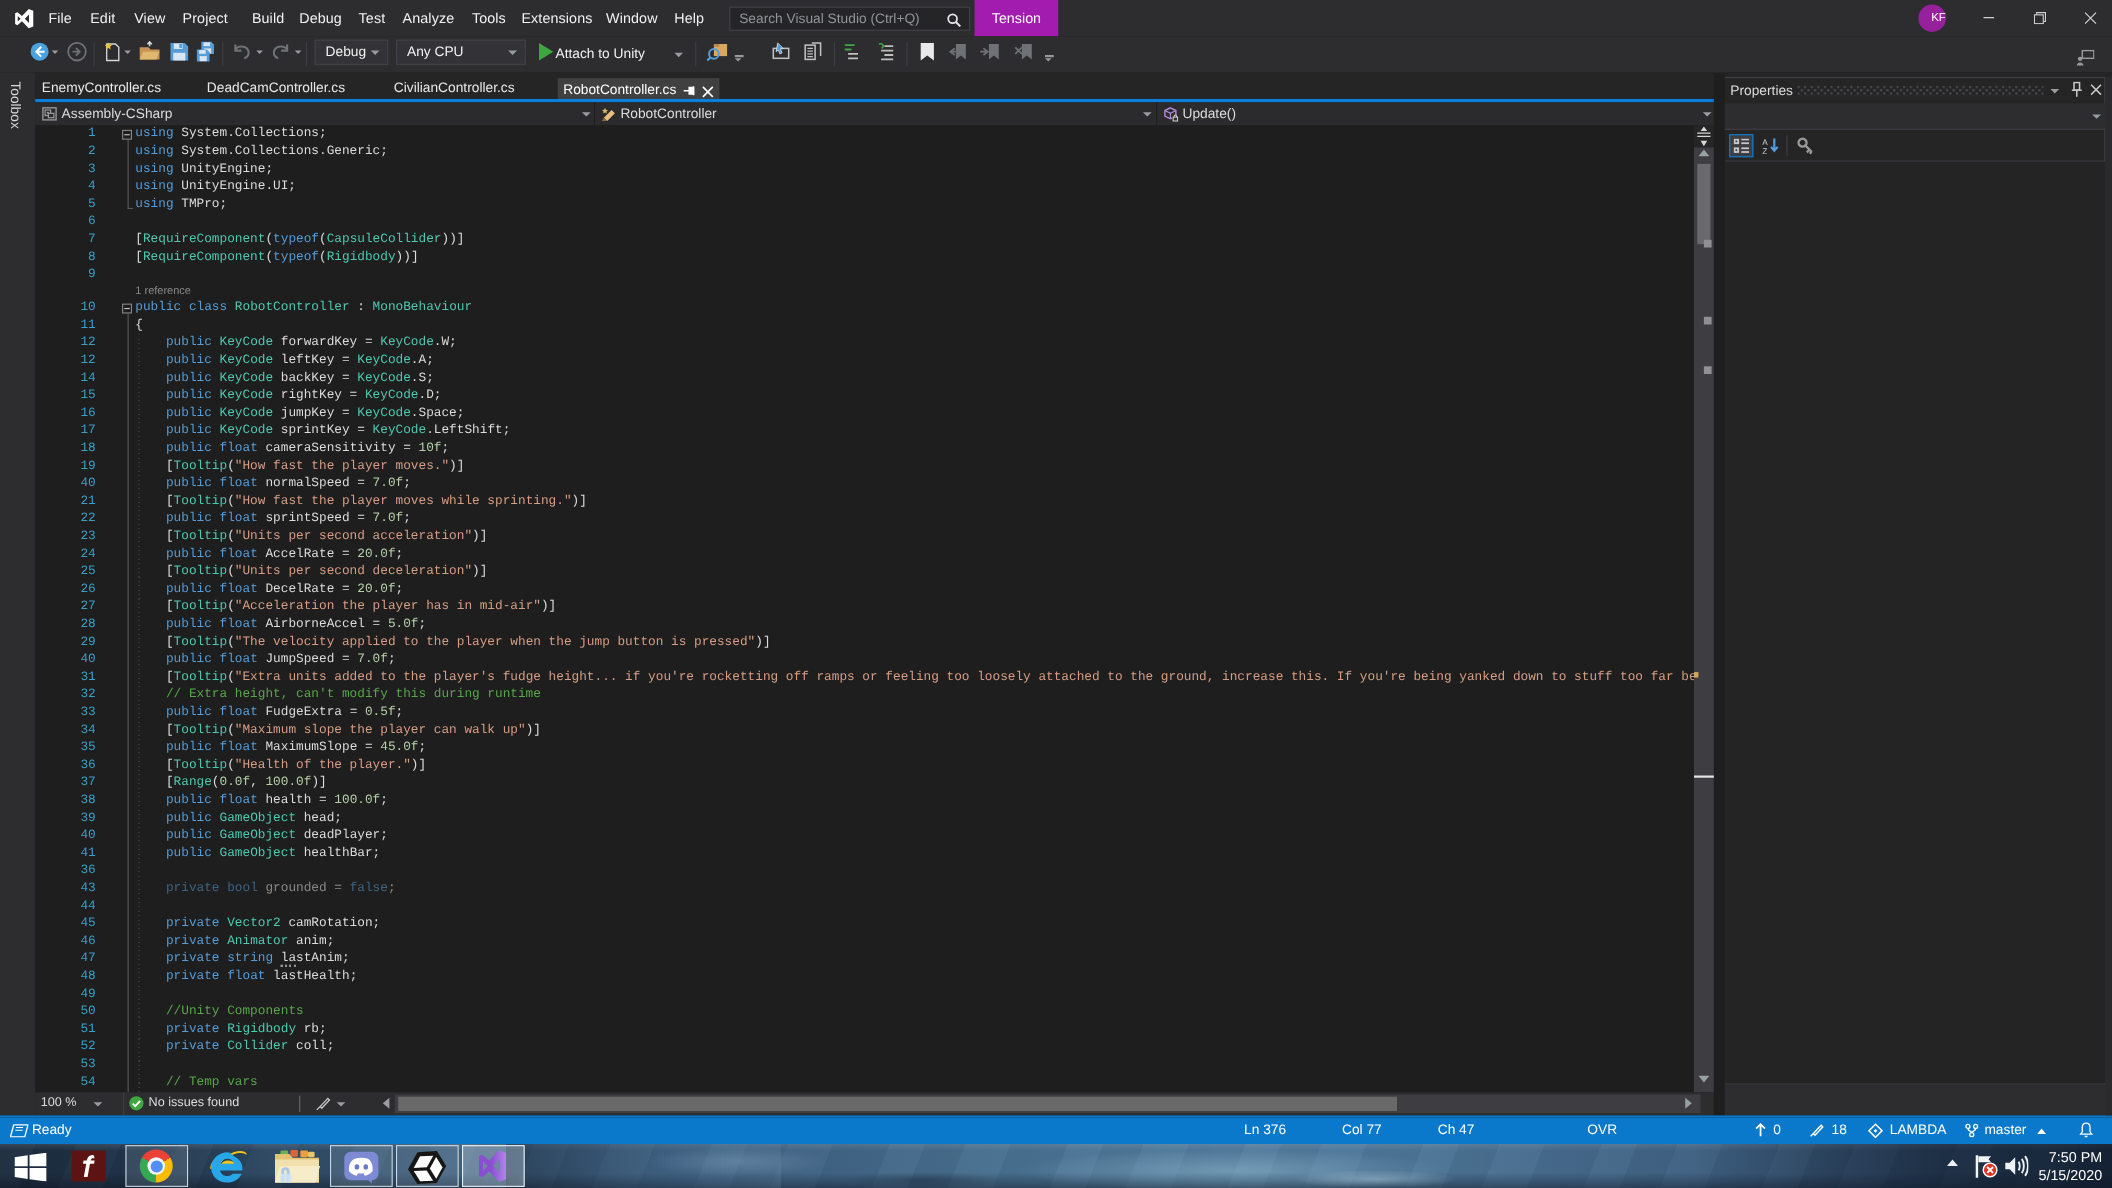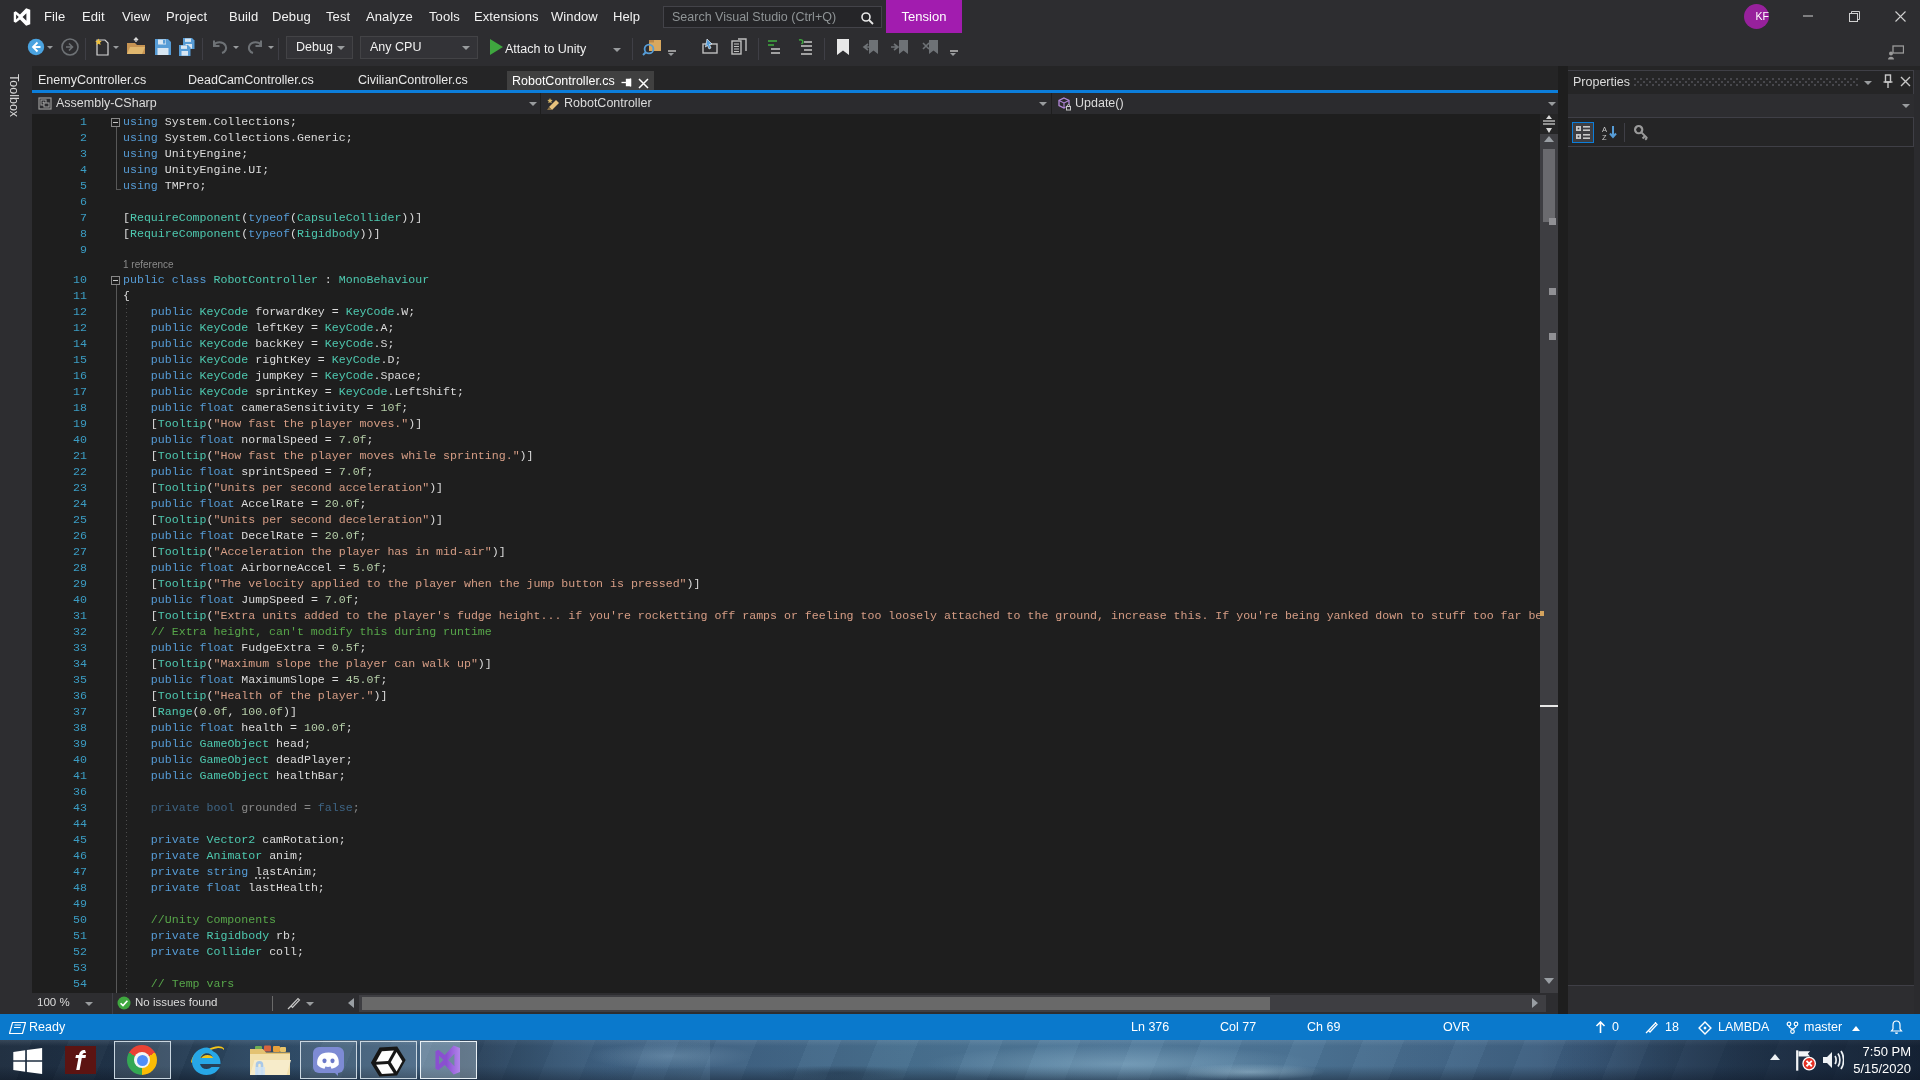--- a/index.html
+++ b/index.html
@@ -451,21 +451,21 @@
 
 <div class="abs" style="left:0;top:1014px;width:1920px;height:2px;background:#0a79cc"></div>
 <div id="status">
  <svg class="abs" style="left:9px;top:6px" width="17" height="12" viewBox="0 0 17 12">
         <path d="M3.5 0.5 H16.5 L13.5 11.5 H0.5 Z" fill="none" stroke="#fff" stroke-width="1.2"></path>
         <path d="M5.5 3 H12 M5 5.5 H11.5" stroke="#fff" stroke-width="1"></path>
       </svg>
  <span class="abs" style="left:29px;top:4px">Ready</span>
  <span class="abs" style="left:1131px;top:4px">Ln 376</span>
  <span class="abs" style="left:1220px;top:4px">Col 77</span>
- <span class="abs" style="left:1307px;top:4px">Ch 69</span>
+ <span class="abs" style="left:1307px;top:4px">Ch 47</span>
  <span class="abs" style="left:1443px;top:4px">OVR</span>
  <svg class="abs" style="left:1595px;top:5px" width="11" height="13" viewBox="0 0 11 13">
         <path d="M5.5 1 V12 M1.5 5 L5.5 1 L9.5 5" stroke="#fff" stroke-width="1.6" fill="none"></path>
       </svg>
  <span class="abs" style="left:1612px;top:4px">0</span>
  <svg class="abs" style="left:1645px;top:5px" width="13" height="13" viewBox="0 0 13 13">
         <path d="M1 12 L4.5 8.5 M3.5 9.5 L10.5 2 L12 3.5 L5 11 Z M10 1.5 L12.5 4" stroke="#fff" stroke-width="1.3" fill="none"></path>
       </svg>
  <span class="abs" style="left:1665px;top:4px">18</span>
  <svg class="abs" style="left:1698px;top:5px" width="14" height="14" viewBox="0 0 14 14">

